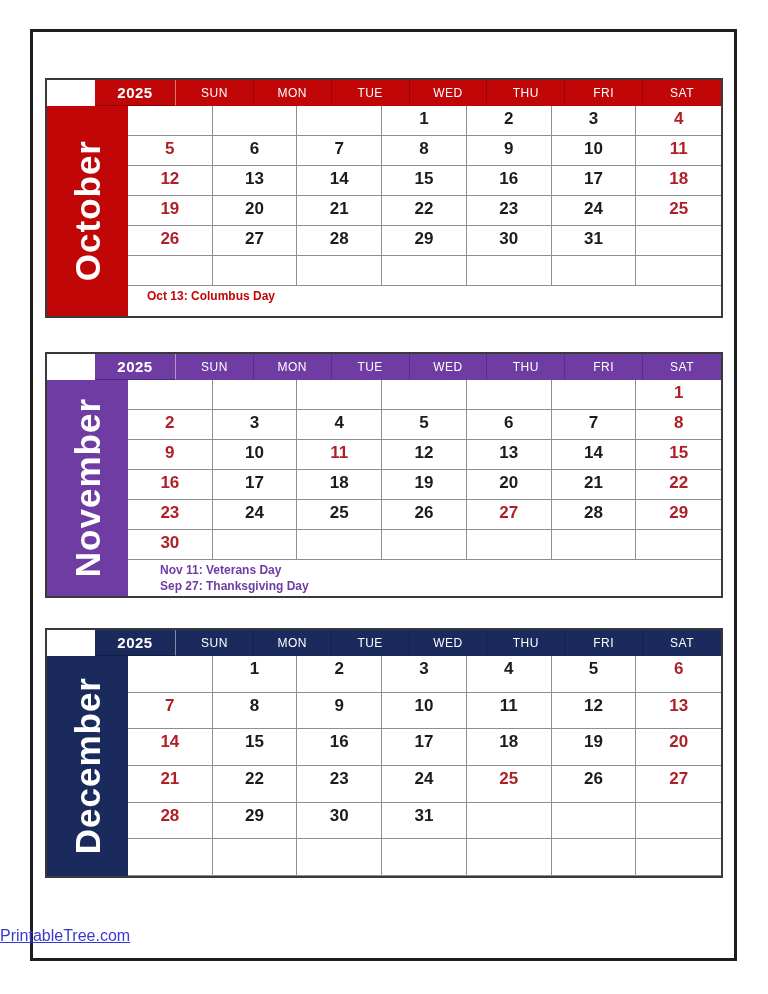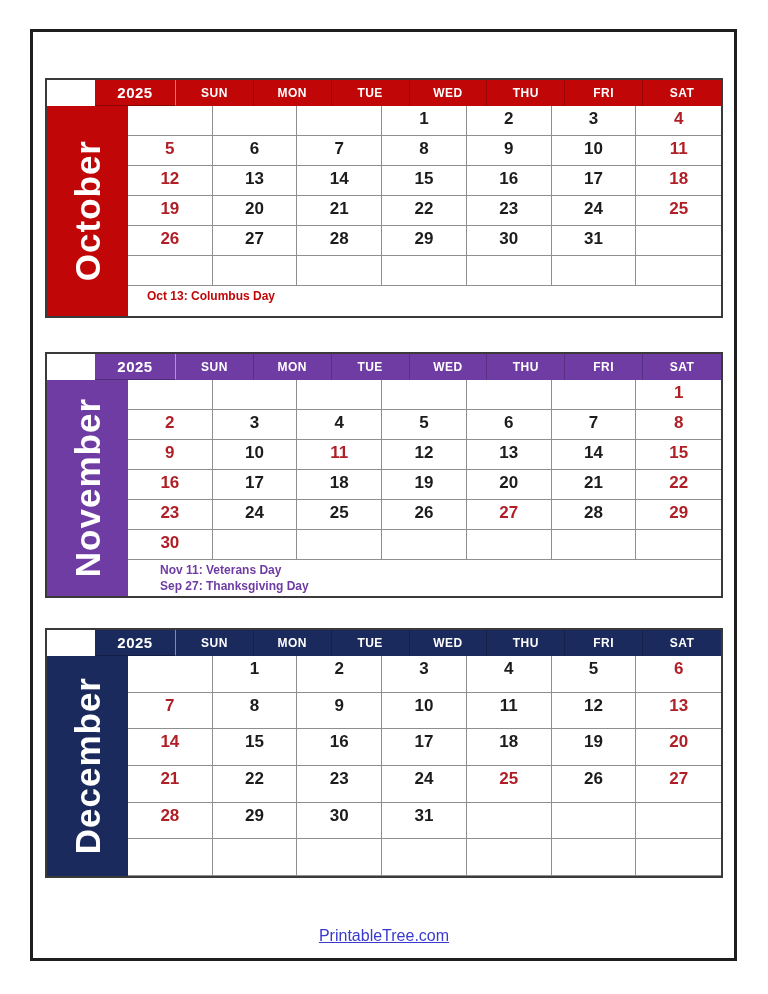--- a/index.html
+++ b/index.html
@@ -37,21 +37,21 @@
   }
   .year-cell {
     display:flex; align-items:center; justify-content:center;
     font-weight:700; font-size:15px; letter-spacing:0.5px;
     border-right:1px solid rgba(255,255,255,0.45);
     border-bottom:1px solid rgba(0,0,0,0.28);
     box-sizing:border-box;
   }
   .dow-cell {
     display:flex; align-items:center; justify-content:center;
-    font-weight:700; font-size:12px; letter-spacing:0.5px;
+    font-weight:400; font-size:12px; letter-spacing:0.5px;
     border-right:1px solid rgba(0,0,0,0.20);
     box-sizing:border-box;
   }
   .dow-cell:last-child { border-right:none; }
 
   .cal-body { display:flex; height:calc(100% - 26px); }
   .month-col {
     width:81px; flex:0 0 81px;
     background:var(--accent);
     display:flex; align-items:center; justify-content:center;
@@ -88,21 +88,21 @@
   .cal-1 .notes { height:36px;padding-left:32px; }
   .cal-2 .notes { height:40px; }
   .note-line {
     font-weight:700; font-size:12px; line-height:15.5px;
     color:var(--accent);
     white-space:nowrap;
   }
 
   .footer {
     position:absolute; left:0; right:0; top:927px;
-    text-align:center;
+    text-align:left;
   }
   .footer a {
     font-size:16px;
     color:var(--link-blue, #3939cf);
     text-decoration:underline;
     cursor:pointer;
   }
 </style>
 </head>
 <body>

